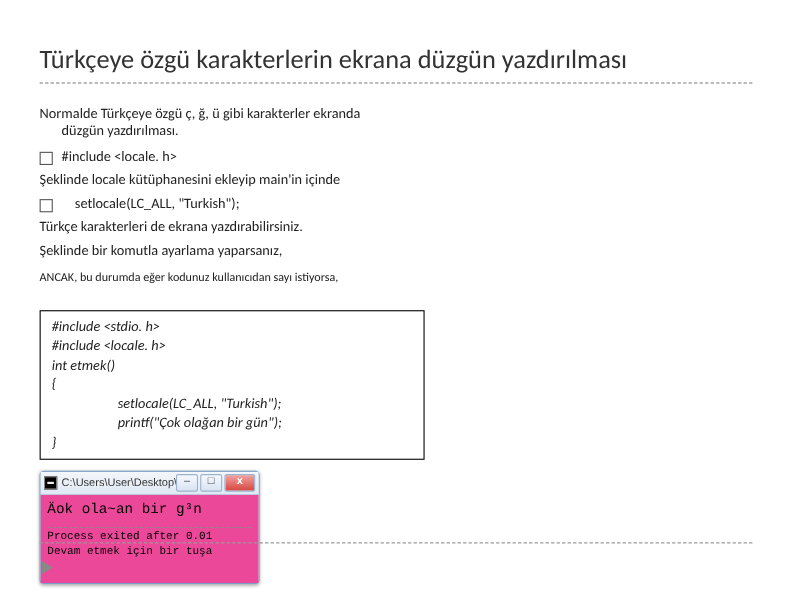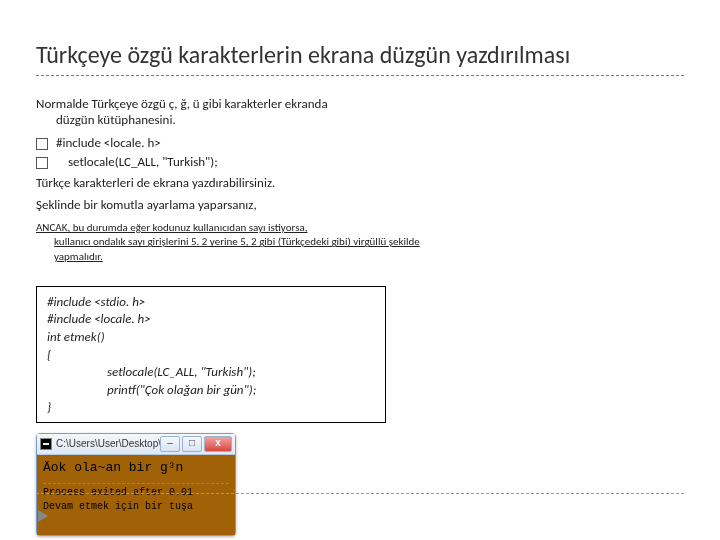--- a/index.html
+++ b/index.html
@@ -61,21 +61,20 @@
     height: 10px;
     border: 1px solid #555;
     margin-right: 8px;
     margin-top: 3px;
     flex: 0 0 10px;
   }
   .note {
     font-size: 11px;
     line-height: 1.3;
     margin: 8px 0;
-    text-decoration: underline;
   }
   .note-indent {
     padding-left: 18px;
     display: block;
   }
   .codebox {
     border: 1px solid #000;
     padding: 6px 10px 6px 10px;
     font-size: 13px;
     font-style: italic;
@@ -138,21 +137,21 @@
   .wbtn {
     width:18px;height:14px;border:1px solid #9bb1cc;border-radius:2px;
     background:linear-gradient(#f5f9ff,#d8e4f3);
     font-size:10px;line-height:12px;text-align:center;color:#444;
   }
   .wbtn.close{
     background:linear-gradient(#f0a2a0,#d94740);
     width:26px;color:#fff;font-weight:bold;
   }
   .console-body {
-    background:#a16207;
+    background:#ec4899;
     padding:4px 6px 4px 6px;
     color:#000;
     min-height:72px;
     line-height:1.4;
     white-space:pre-wrap;
     word-wrap:break-word;
   }
   .console-body .big {
     font-size: 13px;
     font-family: "Courier New", monospace;
@@ -179,40 +178,40 @@
 <body>
 
 <div class="slide">
   <div class="title">Türkçeye özgü karakterlerin ekrana düzgün yazdırılması</div>
 
   <div class="cols">
     <div class="left">
 
       <div class="para">
         <span>Normalde Türkçeye özgü ç, ğ, ü gibi karakterler ekranda</span><br>
-        <span class="indent">düzgün kütüphanesini.</span>
+        <span class="indent">düzgün yazdırılması.</span>
       </div>
 
       <div class="bullet">
         <span class="box"></span>
         <span>#include &lt;locale. h&gt;</span>
       </div>
 
+      <div class="para">Şeklinde locale kütüphanesini ekleyip main'in içinde</div>
 
       <div class="bullet">
         <span class="box"></span>
         <span style="padding-left:12px">setlocale(LC_ALL, "Turkish");</span>
       </div>
 
       <div class="para">Türkçe karakterleri de ekrana yazdırabilirsiniz.</div>
       <div class="para">Şeklinde bir komutla ayarlama yaparsanız,</div>
 
       <div class="note">
         <span>ANCAK, bu durumda eğer kodunuz kullanıcıdan sayı istiyorsa,</span>
-        <span class="note-indent">kullanıcı ondalık sayı girişlerini 5. 2 yerine 5, 2 gibi (Türkçedeki gibi) virgüllü şekilde yapmalıdır.</span>
       </div>
 
       <div class="codebox">
         <span>#include &lt;stdio. h&gt;</span><br>
         <span>#include &lt;locale. h&gt;</span><br>
         <span>int etmek()</span><br>
         <span>{</span><br>
         <span class="ind">setlocale(LC_ALL, "Turkish");</span>
         <span class="ind">printf("Çok olağan bir gün");</span>
         <span>}</span>

